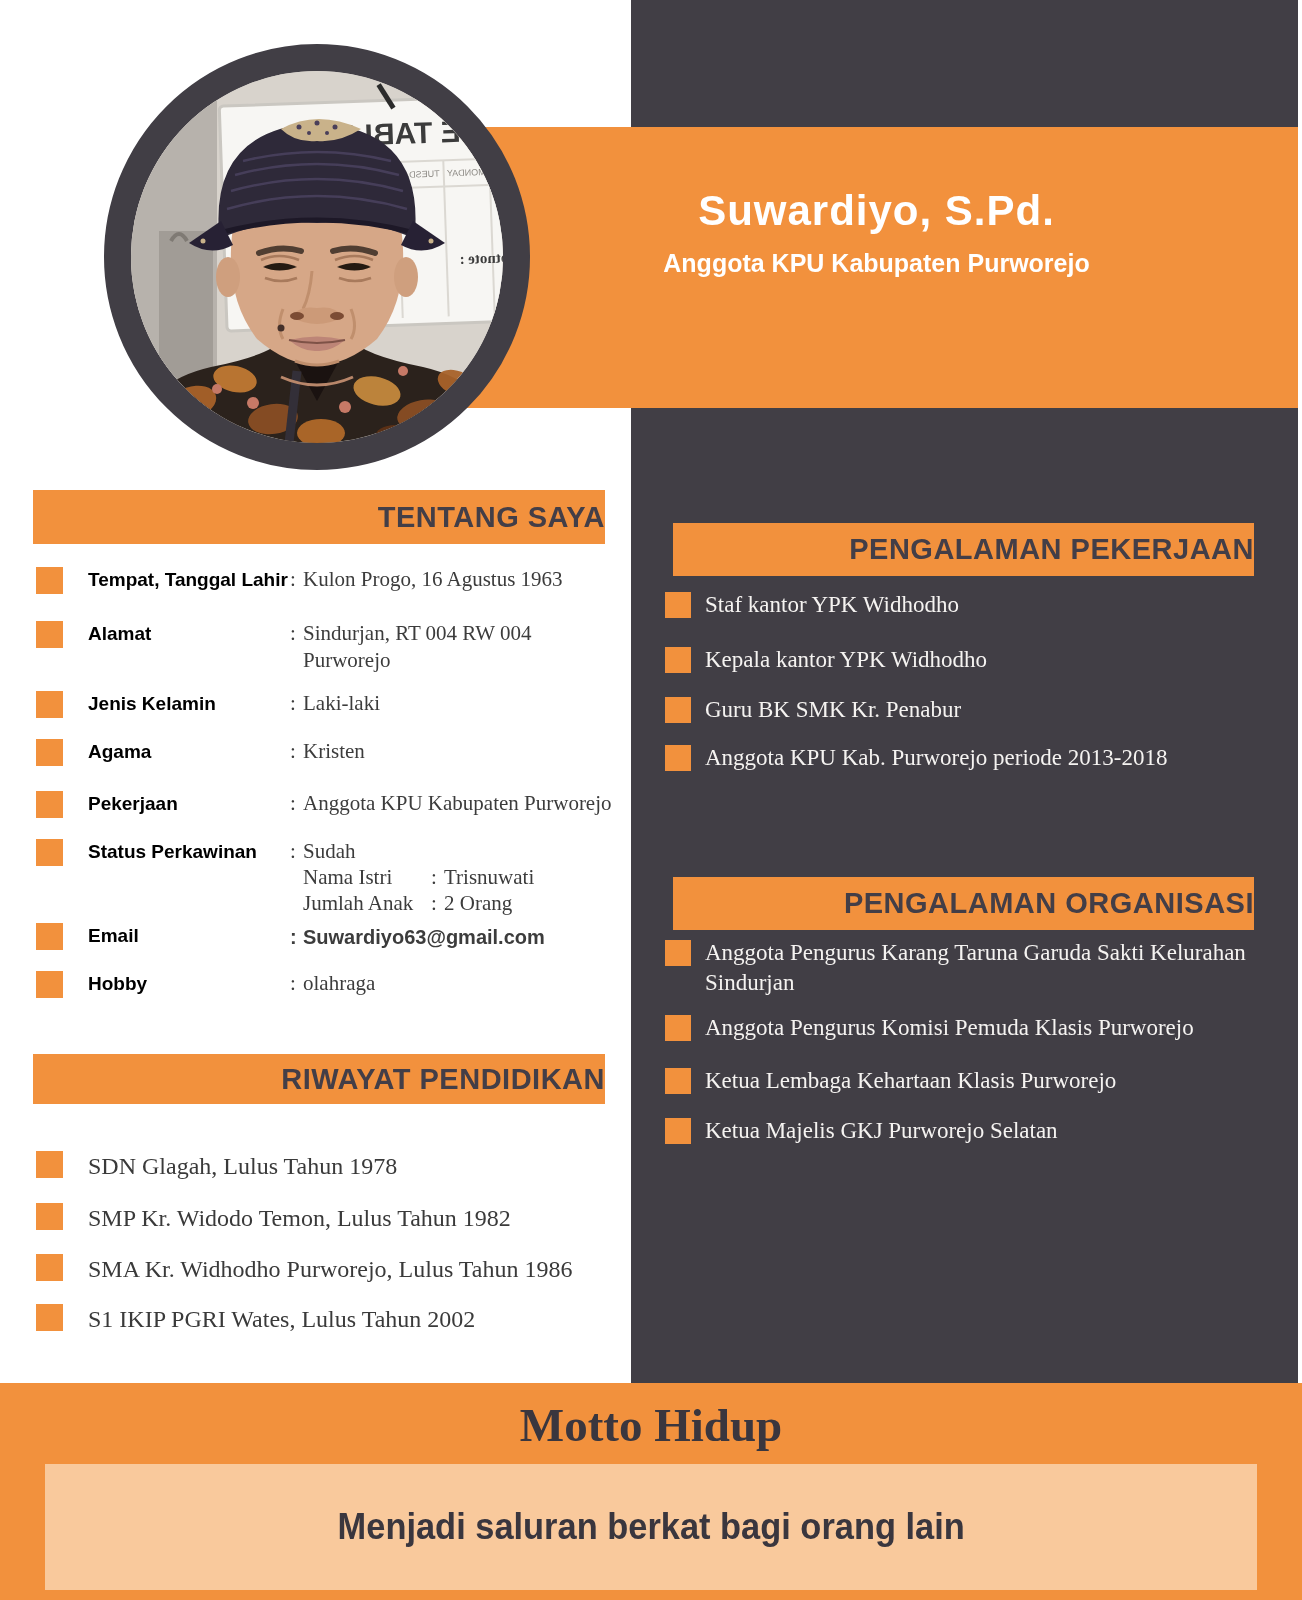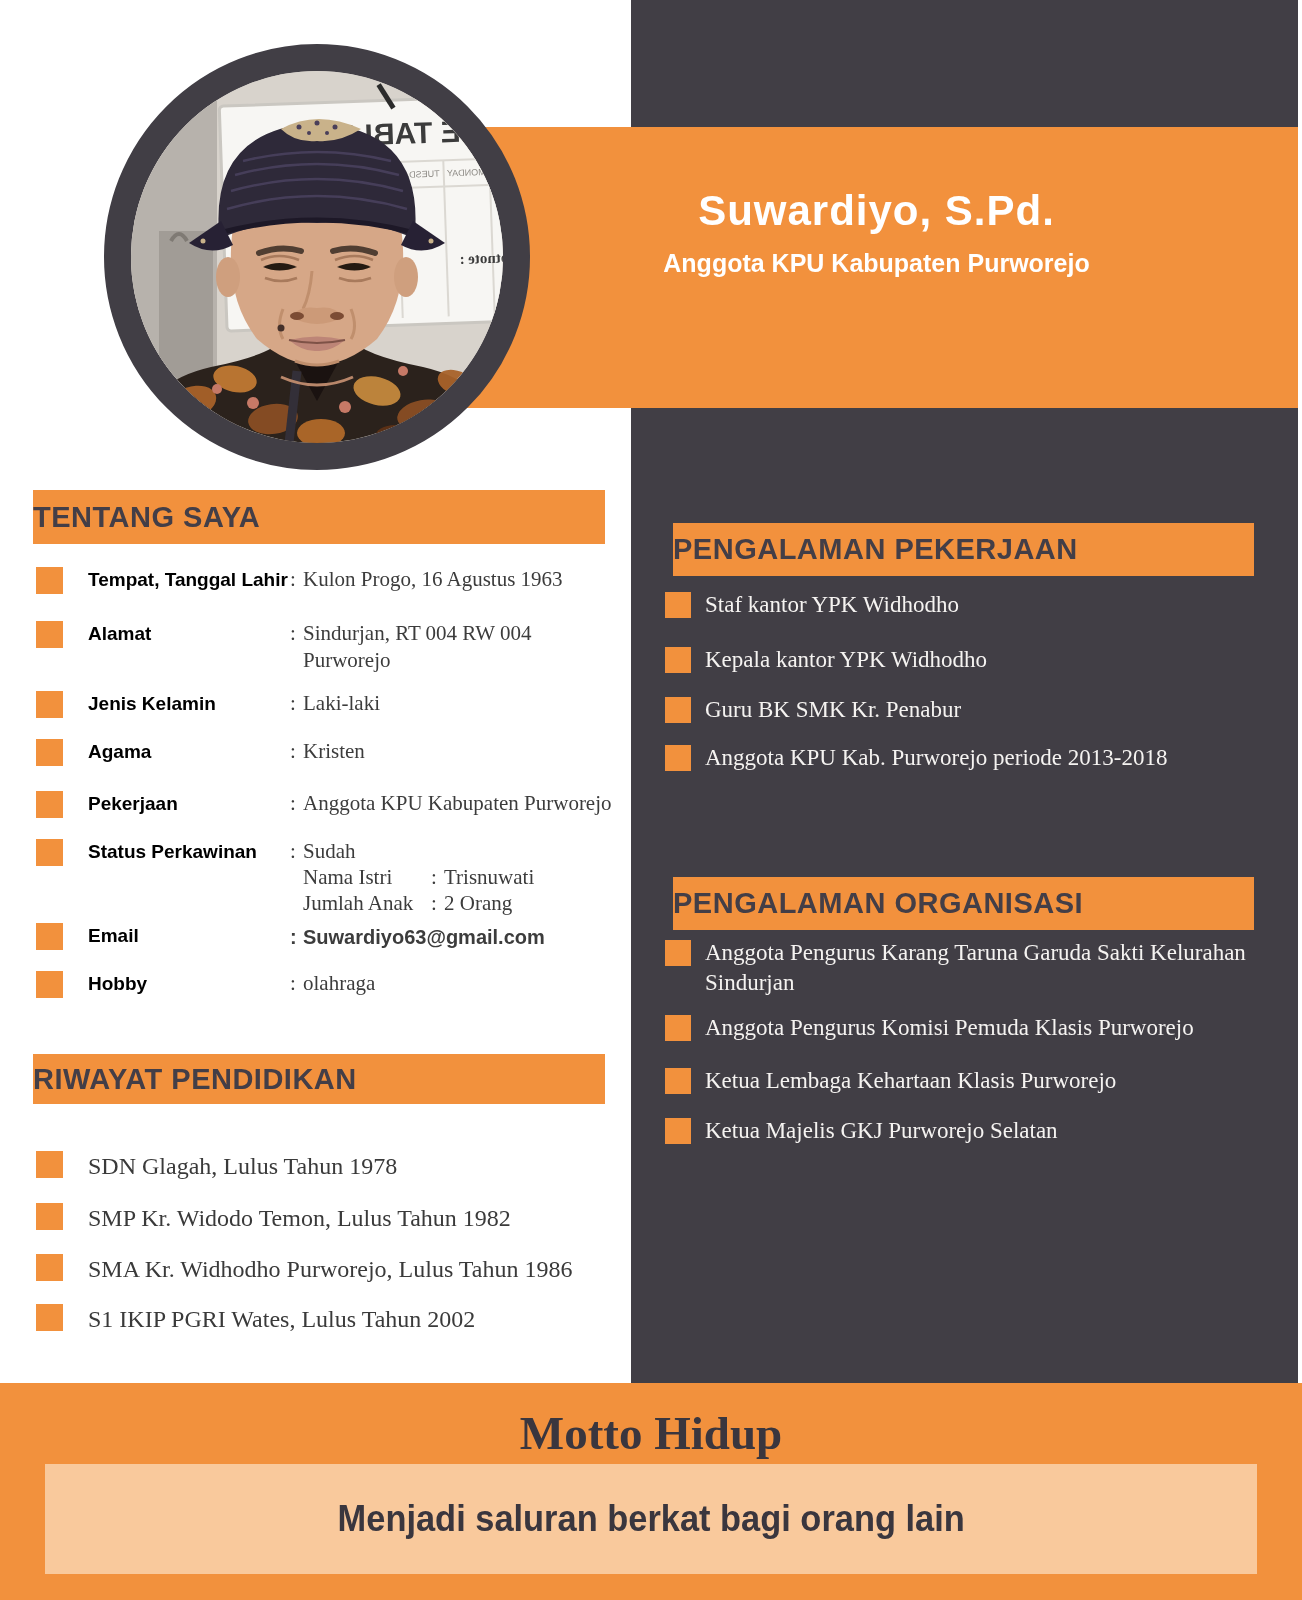--- a/index.html
+++ b/index.html
@@ -11,21 +11,21 @@
   .banner{position:absolute;left:455px;top:127px;width:843px;height:281px;background:#F2913D;color:#ffffff;text-align:center;z-index:1;}
   .name{margin-top:60px;font-size:42px;font-weight:bold;letter-spacing:1px;}
   .subtitle{font-size:25px;font-weight:bold;line-height:33px;}
   .subtitle.first{margin-top:12px;}
 
   .photo-circle{
     position:absolute;left:104px;top:44px;width:426px;height:426px;box-sizing:border-box;
     border:27px solid #413E45;border-radius:50%;overflow:hidden;background:#d8d3cc;z-index:2;
   }
 
-  .bar{position:absolute;display:flex;align-items:center;justify-content:flex-start;
+  .bar{position:absolute;display:flex;align-items:center;justify-content:flex-end;
     background:#F2913D;color:#433E47;font-weight:bold;font-size:29px;letter-spacing:.5px;z-index:1;}
   .bar-left{left:33px;width:572px;height:54px;}
   .bar-right{left:673px;width:581px;height:53px;margin-top:28px;}
 
   
   .arow{position:absolute;left:36px;width:580px;color:#3C3C3C;}
   .sq{position:absolute;left:0;top:1px;width:27px;height:27px;background:#F2913D;}
   .lbl{position:absolute;left:52px;top:3px;font-size:19px;font-weight:bold;color:#000000;white-space:nowrap;}
   .val{position:absolute;left:254px;top:0;font-family:"Liberation Serif",serif;font-size:21px;line-height:27px;white-space:nowrap;}
   .val.sans{font-family:"Liberation Sans",sans-serif;font-weight:bold;font-size:20px;top:2px;}
@@ -38,23 +38,23 @@
   .erow{position:absolute;left:36px;width:580px;}
   .etext{position:absolute;left:52px;top:3px;font-family:"Liberation Serif",serif;font-size:24px;color:#3A3A3A;white-space:nowrap;}
 
   
   .wrow{position:absolute;left:665px;width:592px;color:#F5F3F1;z-index:1;}
   .wsq{position:absolute;left:0;top:2px;width:26px;height:26px;background:#F2913D;}
   .wtext{position:absolute;left:40px;top:0;width:556px;font-family:"Liberation Serif",serif;font-size:23px;line-height:30px;}
 
   
   .footer{position:absolute;left:0;top:1383px;width:1302px;height:217px;background:#F2913D;}
-  .motto-heading{margin:0;padding-top:23px;text-align:center;font-family:"Liberation Serif",serif;
+  .motto-heading{margin:0;padding-top:15px;text-align:center;font-family:"Liberation Serif",serif;
     font-weight:bold;font-size:47px;color:#3A363E;}
-  .motto-box{position:absolute;left:45px;top:81px;width:1212px;height:110px;background:#F9C99C;
+  .motto-box{position:absolute;left:45px;top:81px;width:1212px;height:126px;background:#F9C99C;
     display:flex;align-items:center;justify-content:center;}
   .motto-text{font-size:37px;font-weight:bold;color:#3A363E;transform:scaleX(.93);}
 </style>
 </head>
 <body>
 
 <div class="dark-col"></div>
 
 <div class="banner">
   <div class="name">Suwardiyo, S.Pd.</div>

